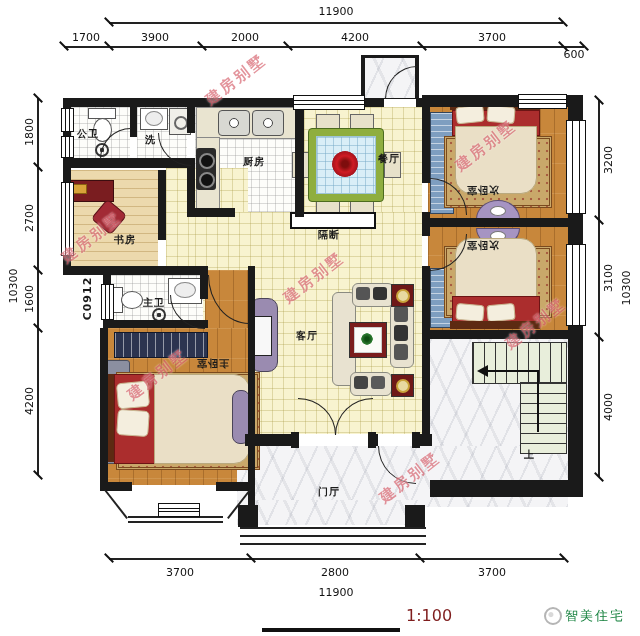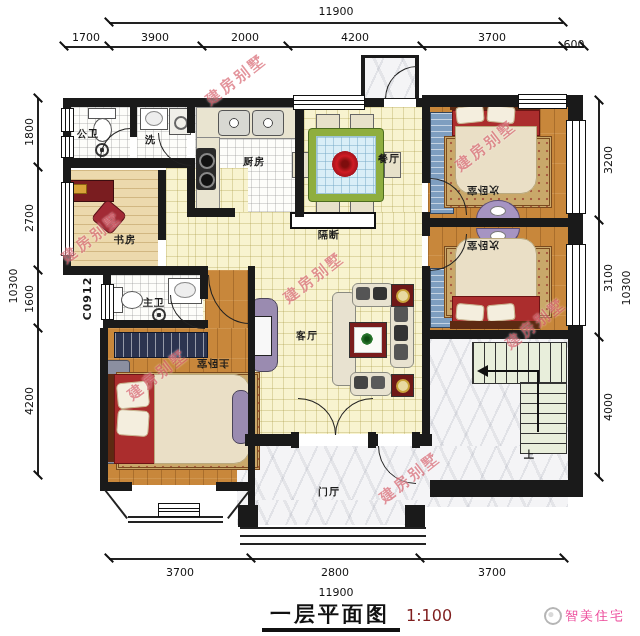--- a/index.html
+++ b/index.html
@@ -277,21 +277,21 @@
   <div class="tk" style="left:196px;top:45px"></div>
   <div class="tk" style="left:282px;top:45px"></div>
   <div class="tk" style="left:416px;top:45px"></div>
   <div class="tk" style="left:557px;top:45px"></div>
   <div class="tk" style="left:578px;top:45px"></div>
   <div class="dim" style="left:86px;top:31px">1700</div>
   <div class="dim" style="left:155px;top:31px">3900</div>
   <div class="dim" style="left:245px;top:31px">2000</div>
   <div class="dim" style="left:355px;top:31px">4200</div>
   <div class="dim" style="left:492px;top:31px">3700</div>
-  <div class="dim" style="left:574px;top:38px">600</div>
+  <div class="dim" style="left:574px;top:48px">600</div>
 
   <div class="dline" style="left:37px;top:98px;width:2px;height:377px"></div>
   <div class="tk" style="left:32px;top:97px"></div>
   <div class="tk" style="left:32px;top:166px"></div>
   <div class="tk" style="left:32px;top:269px"></div>
   <div class="tk" style="left:32px;top:327px"></div>
   <div class="tk" style="left:32px;top:474px"></div>
   <div class="dimv" style="left:29px;top:132px">1800</div>
   <div class="dimv" style="left:29px;top:218px">2700</div>
   <div class="dimv" style="left:29px;top:299px">1600</div>
@@ -311,18 +311,17 @@
   <div class="dline" style="left:109px;top:558px;width:455px;height:2px"></div>
   <div class="tk" style="left:103px;top:557px"></div>
   <div class="tk" style="left:245px;top:557px"></div>
   <div class="tk" style="left:414px;top:557px"></div>
   <div class="tk" style="left:558px;top:557px"></div>
   <div class="dim" style="left:180px;top:566px">3700</div>
   <div class="dim" style="left:335px;top:566px">2800</div>
   <div class="dim" style="left:492px;top:566px">3700</div>
   <div class="dim" style="left:336px;top:586px">11900</div>
 
-  <div class="a" style="left:330px;top:600px;transform:translateX(-50%);font-size:21px;font-weight:bold;letter-spacing:3px;color:#111">一层平面图</div>
   <div class="a" style="left:262px;top:628px;width:138px;height:4px;background:#111"></div>
   <div class="a" style="left:406px;top:606px;font-size:16px;color:#7f1d1d">1:100</div>
   <div class="a" style="left:544px;top:607px;width:14px;height:14px;border:2px solid #b5b5b5;border-radius:50%;background:radial-gradient(circle at 35% 40%,#d9d9d9 2px,transparent 3px)"></div>
-  <div class="a" style="left:565px;top:607px;font-size:13px;color:#ec4899;letter-spacing:2px">智美住宅</div>
+  <div class="a" style="left:565px;top:607px;font-size:13px;color:#15803d;letter-spacing:2px">智美住宅</div>
 </div>
 
 </body></html>

